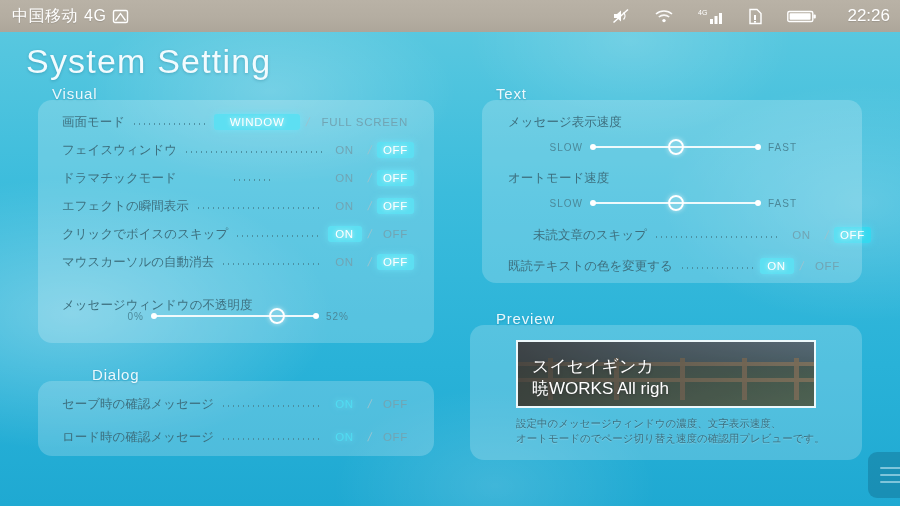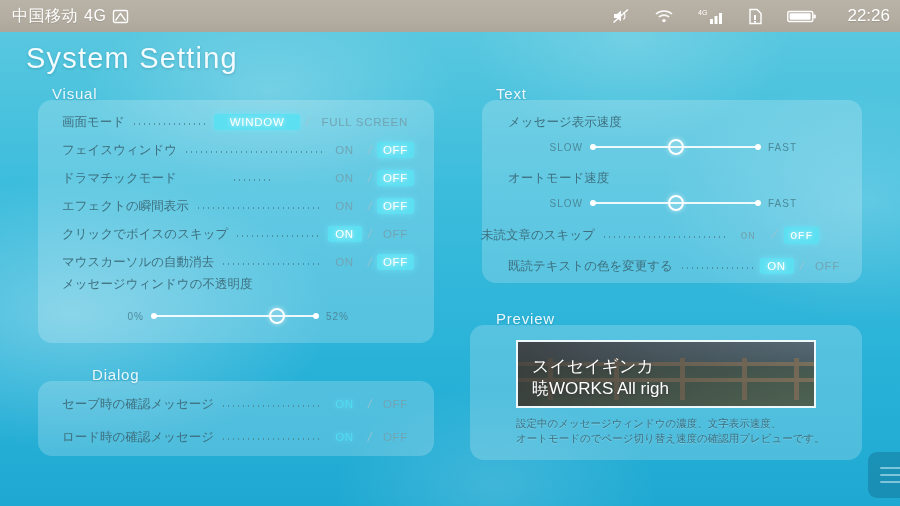--- a/index.html
+++ b/index.html
@@ -41,21 +41,21 @@
   #statusbar .tray { display: flex; align-items: center; gap: 24px; }
   #statusbar .clock {
     font-size: 17px; margin-left: 6px;
     text-shadow: 0 1px 1px rgba(0,0,0,.12);
   }
   .sb-ico { display: block; }
 
   
   #page-title {
     position: absolute; left: 26px; top: 42px;
-    font-size: 29px; font-weight: 300;
+    font-size: 34px; font-weight: 300;
     color: #f2fbfe; letter-spacing: 1.2px;
     text-shadow: 0 1px 3px rgba(0,70,95,.25);
     z-index: 6;
   }
 
   
   .section-label {
     position: absolute;
     font-size: 15px; font-weight: 300;
     color: #eaf8fd; letter-spacing: .8px;
@@ -373,21 +373,21 @@
     </div>
     <div class="row" style="position: absolute; left: 62px; top: 248px; width: 352px;">
       <div class="label">マウスカーソルの自動消去</div>
       <div class="leader"></div>
       <div class="opts">
         <span class="opt" style="min-width: 34px;">ON</span>
         <span class="slash">/</span>
         <span class="opt sel" style="min-width: 34px;">OFF</span>
       </div>
     </div>
-    <div class="slider-title" style="left: 62px; top: 276px;">メッセージウィンドウの不透明度</div>
+    <div class="slider-title" style="left: 62px; top: 297px;">メッセージウィンドウの不透明度</div>
     <div class="slider-row" style="left: 106px; top: 309px;">
       <span class="slider-cap left">0%</span>
       <div class="track" style="width: 162px;">
         <div class="bar"></div>
         <div class="end s"></div>
         <div class="end e"></div>
         <div class="thumb" style="left: 76%;"></div>
       </div>
       <span class="slider-cap right">52%</span>
     </div>
@@ -424,21 +424,21 @@
     <div class="slider-row" style="left: 545px; top: 196px;">
       <span class="slider-cap left">SLOW</span>
       <div class="track" style="width: 165px;">
         <div class="bar"></div>
         <div class="end s"></div>
         <div class="end e"></div>
         <div class="thumb" style="left: 50%;"></div>
       </div>
       <span class="slider-cap right">FAST</span>
     </div>
-    <div class="row" style="position: absolute; left: 481px; top: 221px; width: 338px; font-family: Liberation Mono, monospace;">
+    <div class="row" style="position: absolute; left: 533px; top: 221px; width: 338px;">
       <div class="label">未読文章のスキップ</div>
       <div class="leader"></div>
       <div class="opts">
         <span class="opt" style="min-width: 34px;">ON</span>
         <span class="slash">/</span>
         <span class="opt sel" style="min-width: 34px;">OFF</span>
       </div>
     </div>
     <div class="row" style="position: absolute; left: 508px; top: 252px; width: 338px;">
       <div class="label">既読テキストの色を変更する</div>

